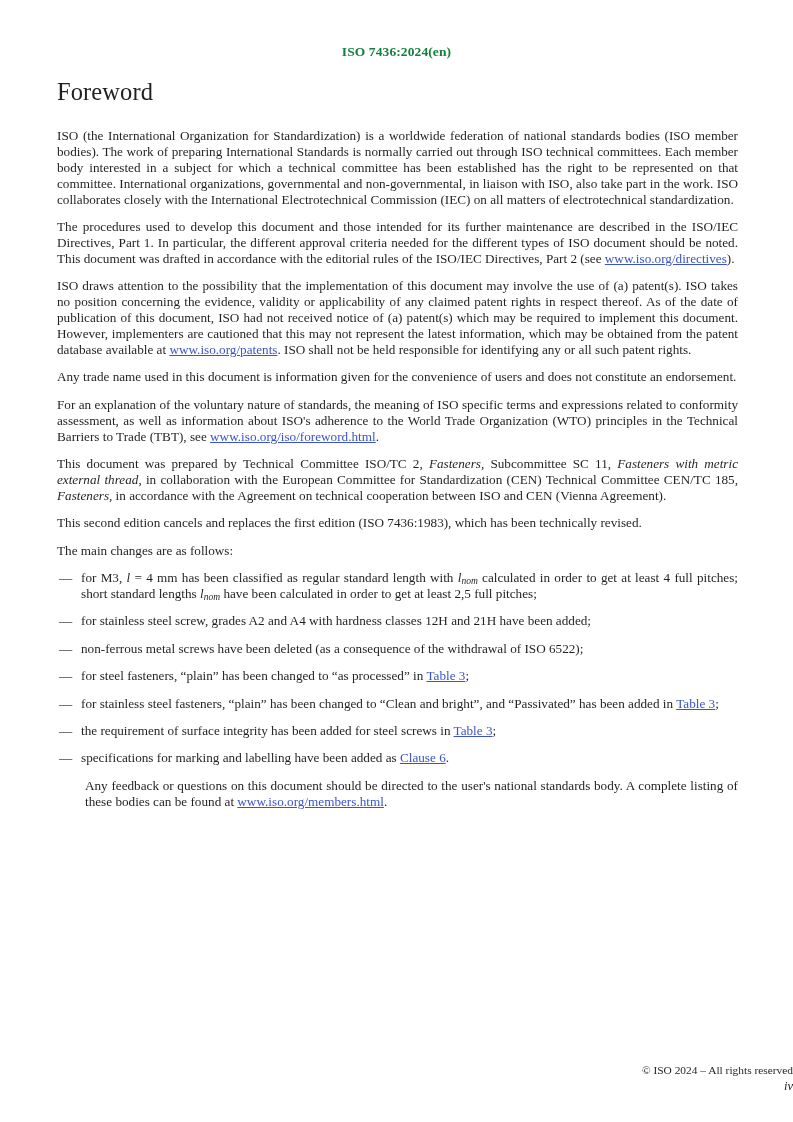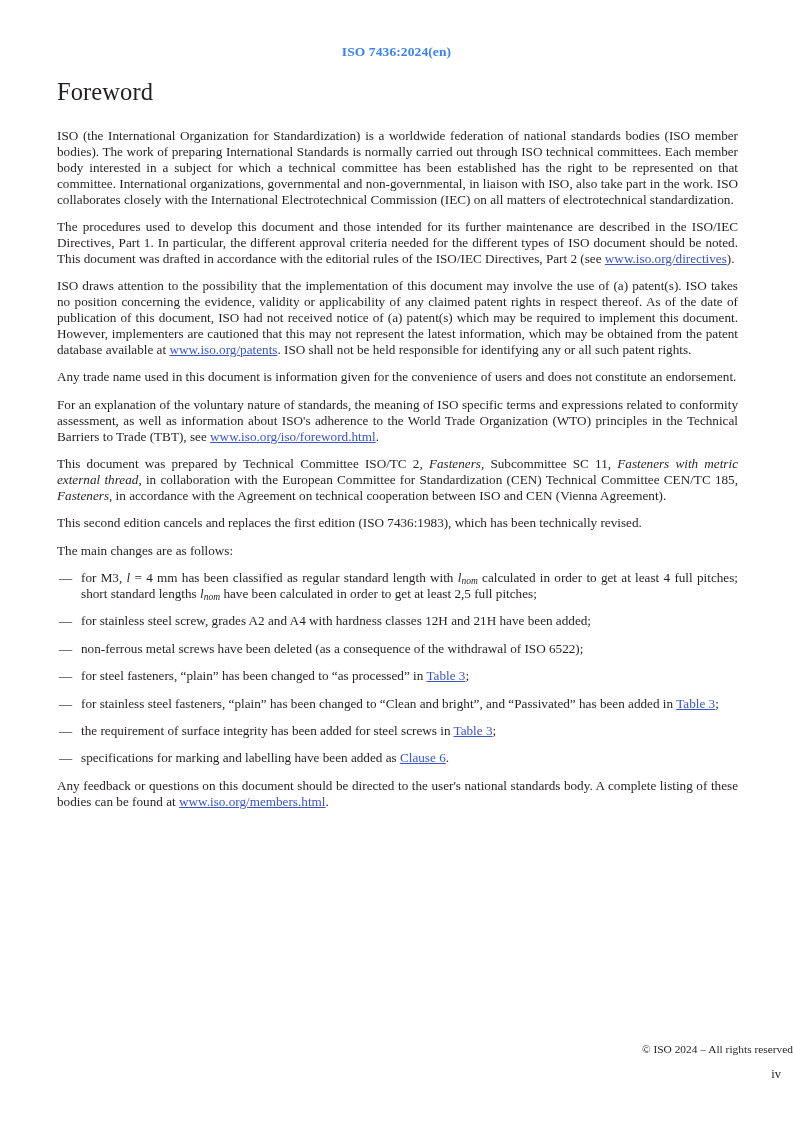--- a/index.html
+++ b/index.html
@@ -22,21 +22,21 @@
   }
   .running-head {
     position: absolute;
     top: 44px;
     left: 0;
     right: 0;
     text-align: center;
     font-size: 13.5px;
     font-weight: bold;
     letter-spacing: 0.1px;
-    color: #3b82f6;
+    color: #15803d;
   }
   .content {
     position: absolute;
     left: 57px;
     top: 78px;
     width: 681px;
   }
   h1.title {
     font-size: 24.5px;
     font-weight: normal;
@@ -48,21 +48,21 @@
   p.para {
     font-size: 13.2px;
     line-height: 15.9px;
     text-align: justify;
     text-justify: inter-word;
     margin: 0 0 11.5px 0;
     color: #231f20;
     -webkit-hyphens: none;
     hyphens: none;
   }
-  p.para:last-child { margin-bottom: 0; }
+  p.para:last-child { margin-bottom: 0; margin-left: 28px; }
 
   .lead-in { margin-bottom: 11px; }
 
   ul.changes {
     list-style: none;
     margin: 0 0 0 0;
     padding: 0;
   }
   ul.changes li {
     position: relative;
@@ -95,21 +95,22 @@
     text-align: right;
   }
   .copyright {
     font-size: 11.4px;
     color: #231f20;
     margin: 0 0 3px 0;
   }
   .folio {
     font-size: 12.6px;
     color: #231f20;
-    margin: 12px;
+    margin: 0;
+    font-style: italic;
   }
 </style>
 </head>
 <body>
 
 <div class="page">
 
   <div class="running-head">ISO 7436:2024(en)</div>
 
   <div class="content">

